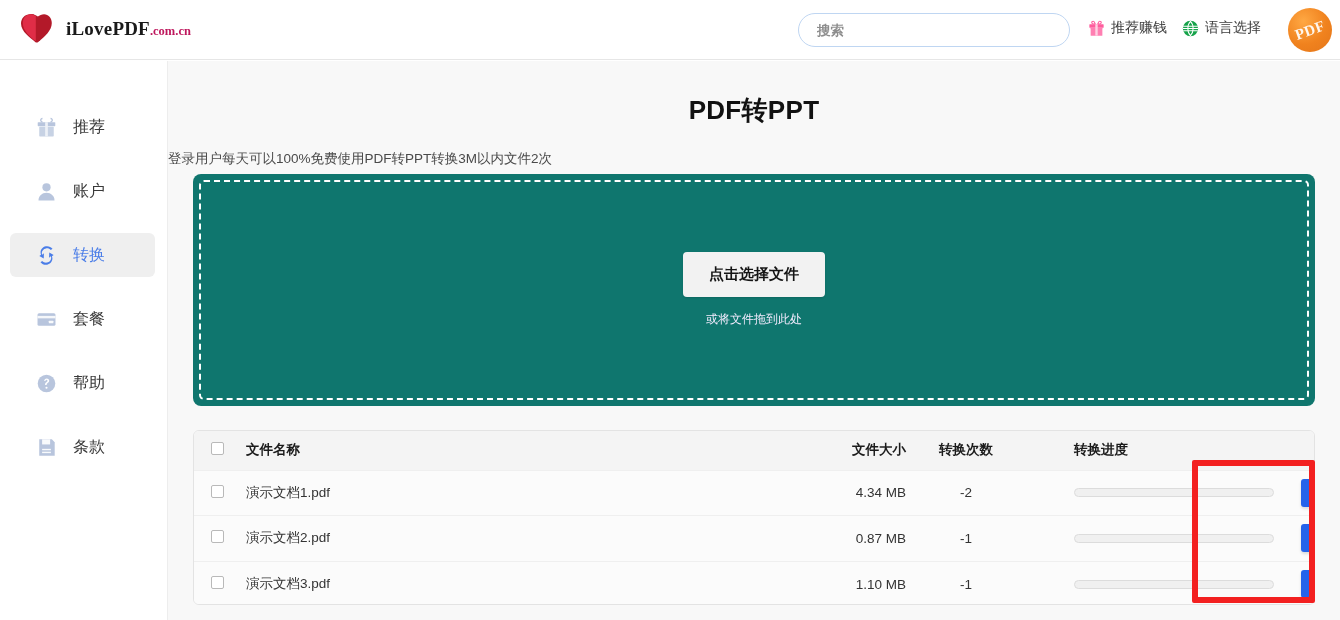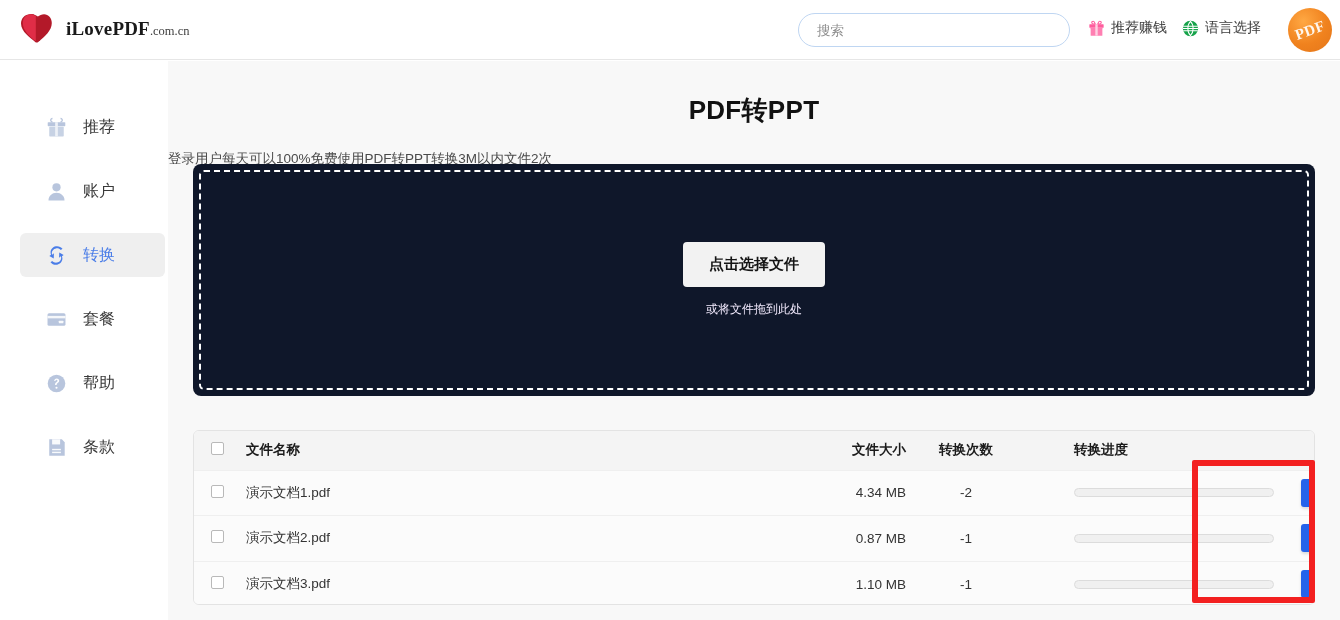--- a/index.html
+++ b/index.html
@@ -23,32 +23,33 @@
     display: flex; align-items: center; gap: 10px;
   }
   .heart-icon { width: 36px; height: 34px; display: block; }
   .logo-text {
     font-family: "Liberation Serif", "DejaVu Serif", serif;
     font-weight: bold; font-size: 19px; color: #1a1a1a;
     letter-spacing: .2px;
   }
   .logo-suffix {
     font-family: "Liberation Serif", "DejaVu Serif", serif;
-    font-weight: normal; font-size: 12.5px; color: #404040;
+    font-weight: bold; font-size: 12.5px; color: #be185d;
   }
 
   .search-box {
     position: absolute; left: 798px; top: 13px;
     width: 272px; height: 34px;
     border: 1px solid #bfd6f2; border-radius: 17px;
     background: #fff;
     padding: 0 18px;
     font-family: "Liberation Sans", sans-serif;
     font-size: 13.5px; color: #333;
     outline: none;
+    font-weight: bold;
   }
   .search-box::placeholder { color: #8d8d8d; }
 
   .hdr-link {
     position: absolute; top: 19px;
     display: flex; align-items: center; gap: 6px;
     font-size: 14px; color: #3c3c3c; cursor: pointer;
     white-space: nowrap;
   }
   #hdr-refer { left: 1088px; }
@@ -66,21 +67,21 @@
     display: flex; align-items: center; justify-content: center;
     color: rgba(255,255,255,.92);
     font-family: "Liberation Serif", serif;
     font-weight: bold; font-size: 15px;
     transform: rotate(-20deg);
     letter-spacing: .5px;
   }
 
   
   .sidebar {
-    position: absolute; left: 10px; top: 61px;
+    position: absolute; left: 0; top: 61px;
     width: 168px; height: 559px;
     background: #ffffff;
     border-right: 1px solid #ededed;
     padding-top: 44px;
   }
   .side-item {
     position: relative; display: flex; align-items: center;
     gap: 16px;
     height: 44px; margin: 0 12px 20px 10px;
     padding-left: 26px;
@@ -105,23 +106,23 @@
     letter-spacing: .3px;
   }
   .page-sub {
     margin-top: 22px;
     text-align: left;
     font-size: 13.5px; color: #4a4a4a;
   }
 
   
   .dropzone {
-    position: absolute; left: 25px; top: 103px;
+    position: absolute; left: 25px; top: 113px;
     width: 1122px; height: 232px;
-    background: #0f172a;
+    background: #0f766e;
     border-radius: 8px;
   }
   .dropzone::after {
     content: ""; position: absolute;
     left: 6px; top: 6px; right: 6px; bottom: 6px;
     border: 2px dashed #ffffff;
     border-radius: 5px;
     pointer-events: none;
   }
   .dz-inner {

